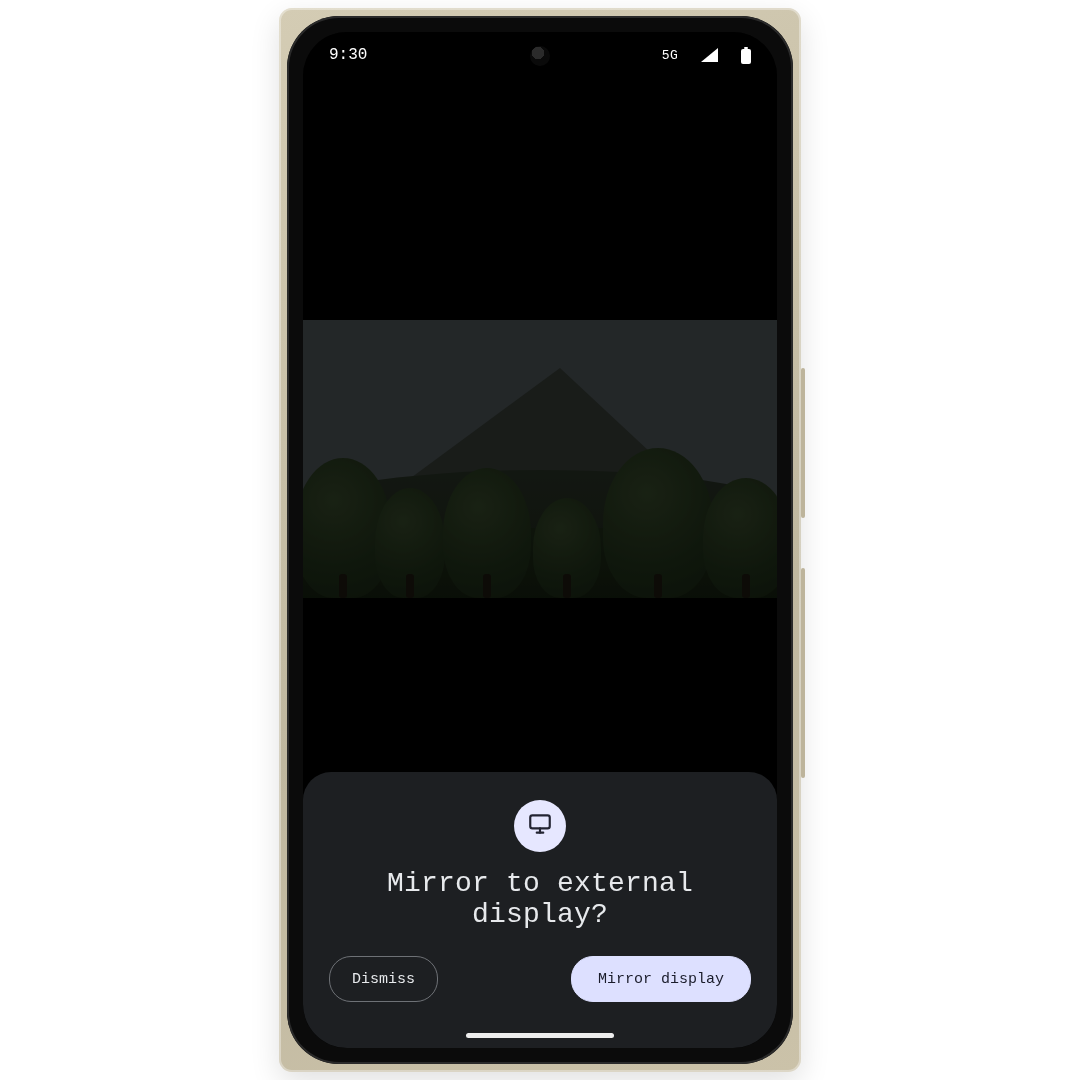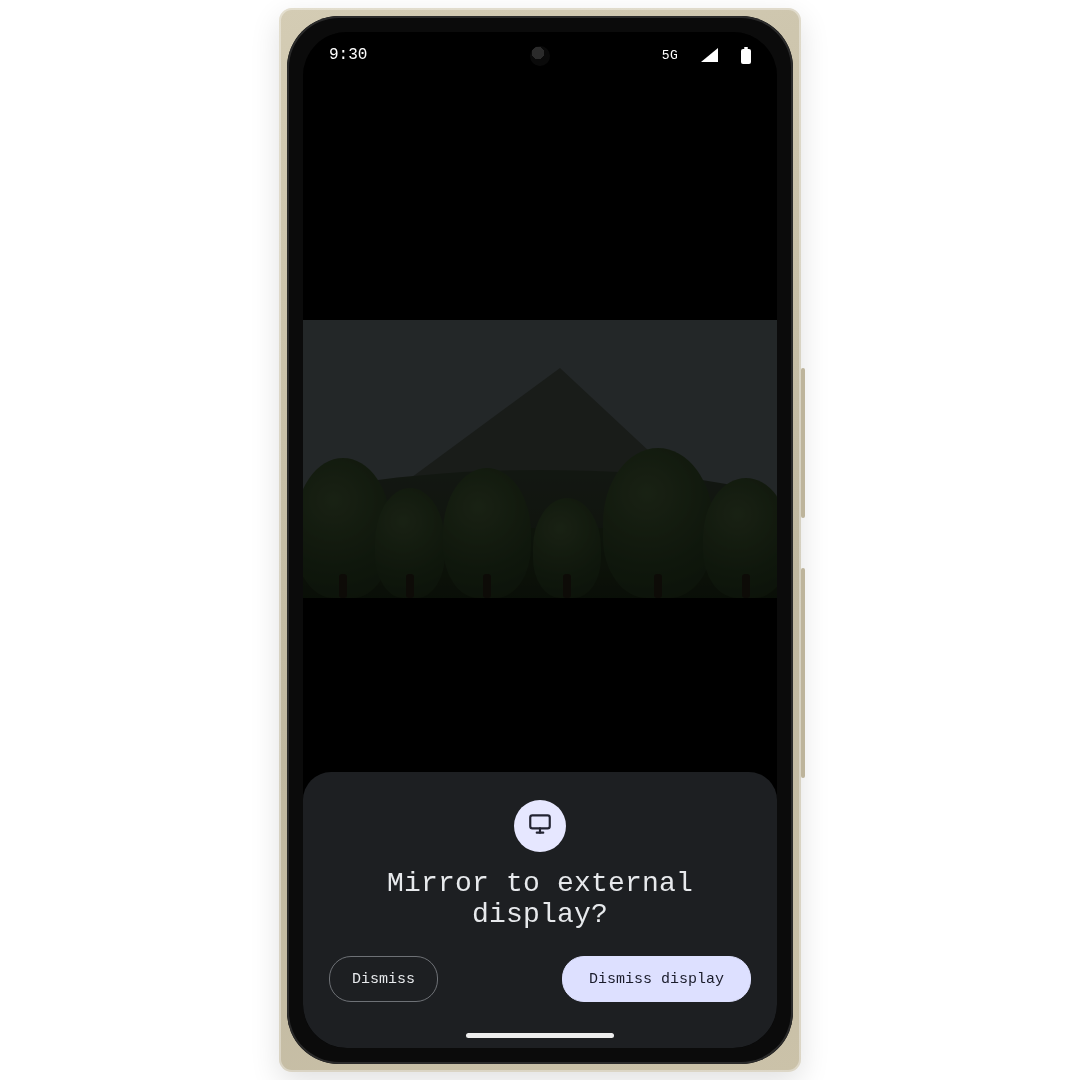--- a/index.html
+++ b/index.html
@@ -197,21 +197,21 @@
                 <svg width="26" height="26" viewBox="0 0 24 24" fill="none" stroke-width="2" stroke-linecap="round" stroke-linejoin="round">
                   <rect x="3" y="4" width="18" height="12" rx="2"></rect>
                   <line x1="9" y1="20" x2="15" y2="20"></line>
                   <line x1="12" y1="16" x2="12" y2="20"></line>
                 </svg>
               </span>
             </div>
             <div class="sheet-title">Mirror to external display?</div>
             <div class="btn-row">
               <div class="btn outlined" role="button">Dismiss</div>
-              <div class="btn filled" role="button">Dismiss display</div>
+              <div class="btn filled" role="button">Mirror display</div>
             </div>
           </div>
 
           <div class="gesture-bar"></div>
 
         </div>
       </div>
     </div>
   </div>
 </div>

